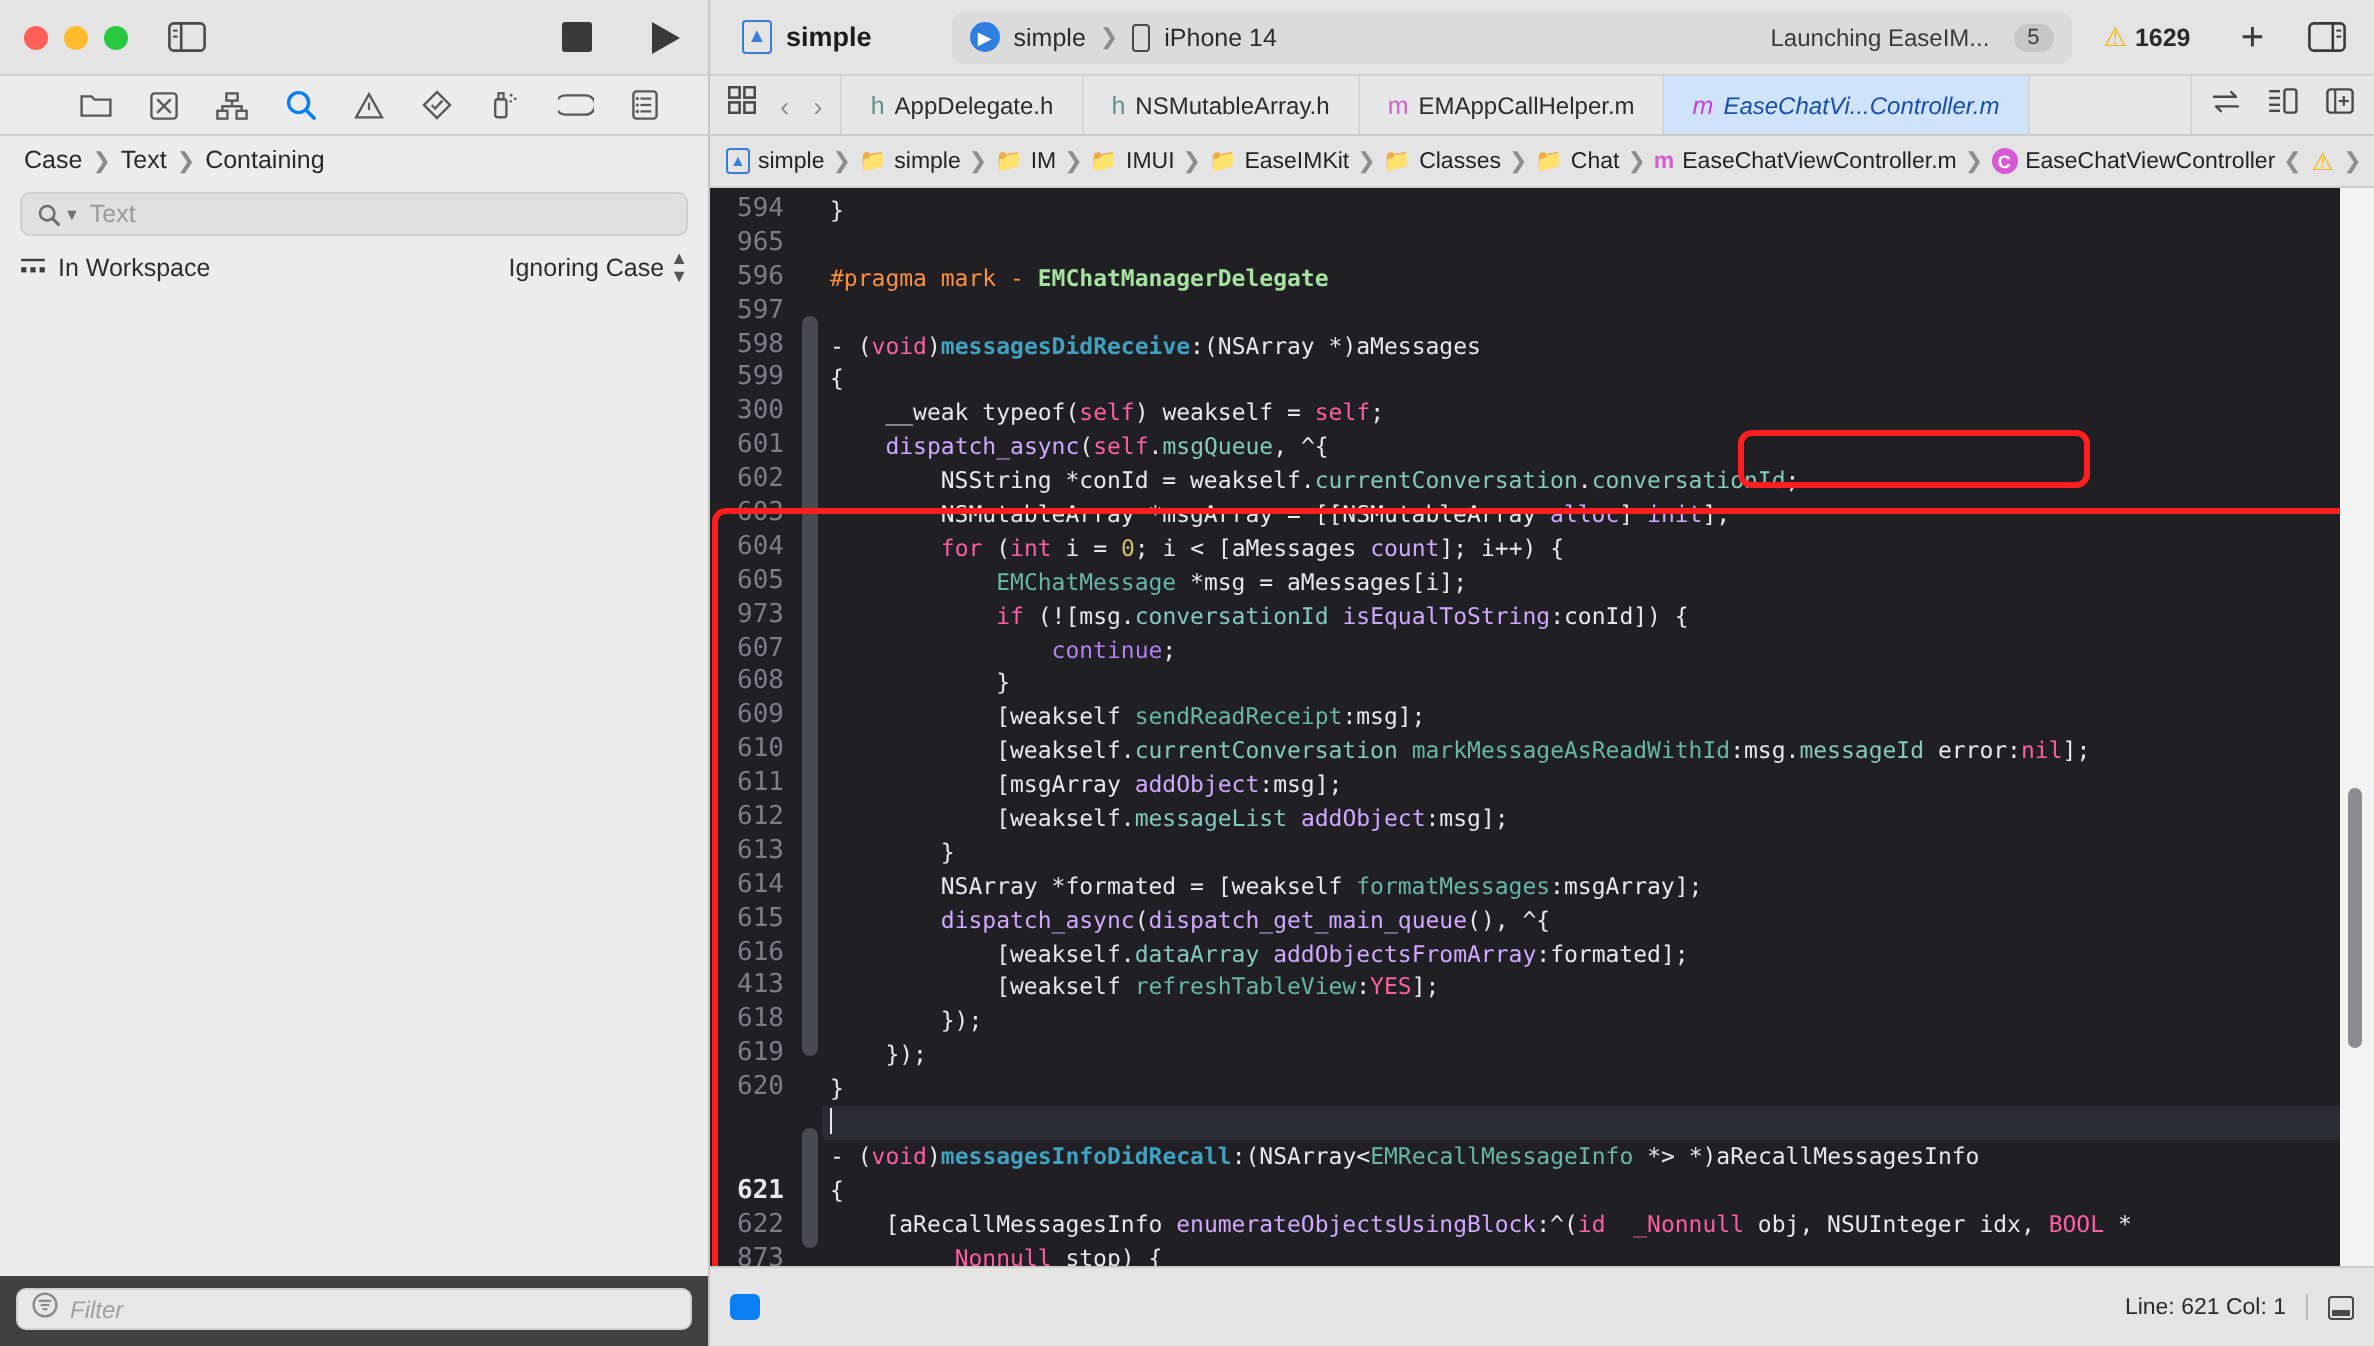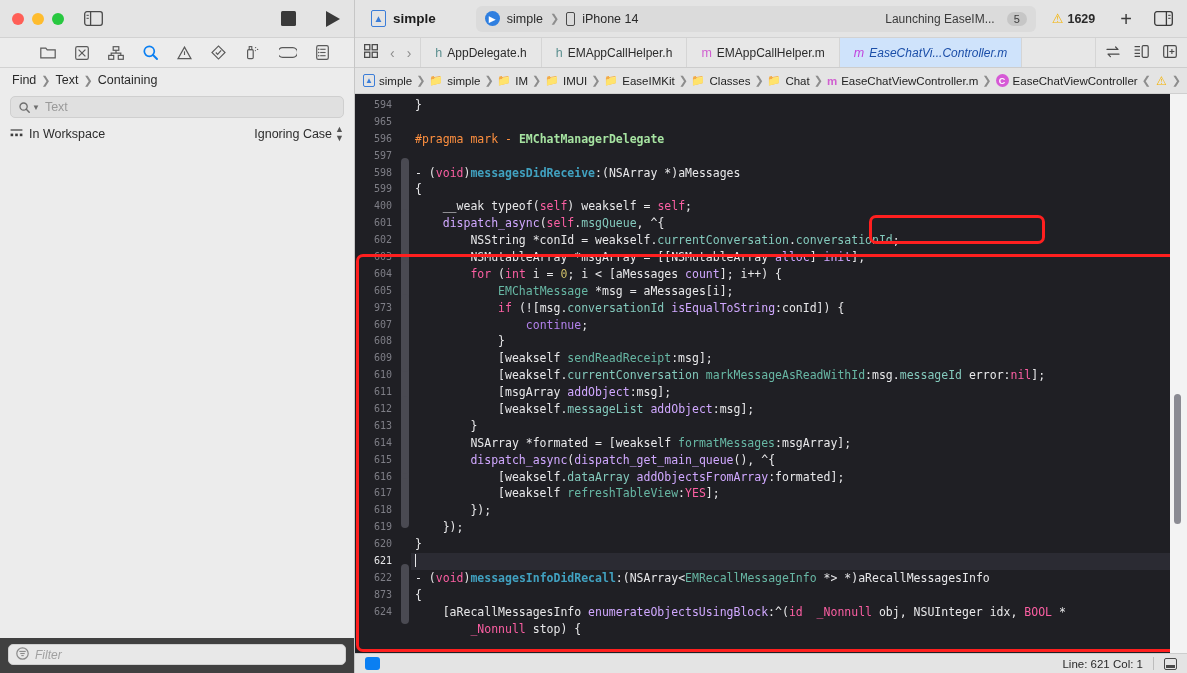--- a/index.html
+++ b/index.html
@@ -197,26 +197,26 @@
     font-family: "DejaVu Sans Mono", monospace;
     font-size: 11.5px;
     line-height: 16.9px;
   }
   .gutter {
     width: 44px; flex: 0 0 44px;
     background: #1f1f24;
     text-align: right;
     color: #7e7e86;
     padding-top: 3px;
-    font-size: 10px;
+    font-size: 13px;
     line-height: 16.9px;
     user-select: none;
   }
   .gutter .gl { padding-right: 7px; height: 16.9px; }
-  .gutter .gl.cur { color: #e8e8ea; font-weight: 400; }
+  .gutter .gl.cur { color: #e8e8ea; font-weight: 700; margin-top: 35px; }
   .fold-col {
     width: 12px; flex: 0 0 12px; background: #1f1f24;
     padding-top: 3px; position: relative;
   }
   .fold-col .rib {
     position: absolute; left: 2px; width: 8px;
     background: #4a4a52; border-radius: 4px;
   }
   .code-col {
     flex: 1; padding-top: 3px; position: relative;
@@ -258,21 +258,21 @@
     position: absolute; left: 0; width: 7px; height: 130px; top: 300px;
     background: #8b8b93; border-radius: 4px;
   }
   .ed-rightgap {
     position: absolute; right: 0; top: 0; width: 17px; height: 100%;
     background: #f3f3f3;
   }
 
   
   .status-bar {
-    height: 20px; background: #e4e4e4;
+    height: 40px; background: #e4e4e4;
     border-top: 1px solid #cdcdcd;
     display: flex; align-items: center;
     padding: 0 10px; gap: 10px;
   }
   .blue-chip { width: 15px; height: 13px; background: #0a7ff2; border-radius: 3px; }
   .status-right { margin-left: auto; display: flex; align-items: center; gap: 10px; }
   .line-col { font-size: 11.5px; color: #2a2a2a; }
   .mini-panel {
     width: 13px; height: 12px; border: 1.3px solid #4a4a4a; border-radius: 2px;
     position: relative;
@@ -369,21 +369,21 @@
             <line x1="4.2" y1="7.5" x2="9.6" y2="7.5" stroke="currentColor" stroke-width="1.1"></line>
             <line x1="4.2" y1="10.7" x2="9.6" y2="10.7" stroke="currentColor" stroke-width="1.1"></line>
             <circle cx="2.7" cy="4.3" r="0.8" fill="currentColor"></circle>
             <circle cx="2.7" cy="7.5" r="0.8" fill="currentColor"></circle>
             <circle cx="2.7" cy="10.7" r="0.8" fill="currentColor"></circle>
           </svg>
       </span>
     </div>
 
     <div class="find-scope">
-      <span>Find</span>
+      <span>Case</span>
       <span class="chev">❯</span>
       <span>Text</span>
       <span class="chev">❯</span>
       <span>Containing</span>
     </div>
 
     <div class="search-row">
       <div class="search-field">
         <span class="mag">
           <svg width="11" height="11" viewBox="0 0 11 11">
@@ -484,21 +484,21 @@
         <span class="navarrow">‹</span>
         <span class="navarrow">›</span>
       </div>
       <div class="tabs" id="tabs-host">
           <div class="tab">
             <span class="ftype h">h</span>
             <span>AppDelegate.h</span>
           </div>
           <div class="tab">
             <span class="ftype h">h</span>
-            <span>EMAppCallHelper.h</span>
+            <span>NSMutableArray.h</span>
           </div>
           <div class="tab">
             <span class="ftype m">m</span>
             <span>EMAppCallHelper.m</span>
           </div>
           <div class="tab active">
             <span class="ftype m">m</span>
             <span>EaseChatVi...Controller.m</span>
           </div>
         </div>
@@ -582,38 +582,38 @@
 
     <div class="editor-wrap">
       <div class="code-area">
         <div class="gutter" id="gutter-host">
             <div class="gl">594</div>
             <div class="gl">965</div>
             <div class="gl">596</div>
             <div class="gl">597</div>
             <div class="gl">598</div>
             <div class="gl">599</div>
-            <div class="gl">400</div>
+            <div class="gl">300</div>
             <div class="gl">601</div>
             <div class="gl">602</div>
             <div class="gl">603</div>
             <div class="gl">604</div>
             <div class="gl">605</div>
             <div class="gl">973</div>
             <div class="gl">607</div>
             <div class="gl">608</div>
             <div class="gl">609</div>
             <div class="gl">610</div>
             <div class="gl">611</div>
             <div class="gl">612</div>
             <div class="gl">613</div>
             <div class="gl">614</div>
             <div class="gl">615</div>
             <div class="gl">616</div>
-            <div class="gl">617</div>
+            <div class="gl">413</div>
             <div class="gl">618</div>
             <div class="gl">619</div>
             <div class="gl">620</div>
             <div class="gl cur">621</div>
             <div class="gl">622</div>
             <div class="gl">873</div>
             <div class="gl">624</div>
             <div class="gl"></div>
           </div>
         <div class="fold-col">

